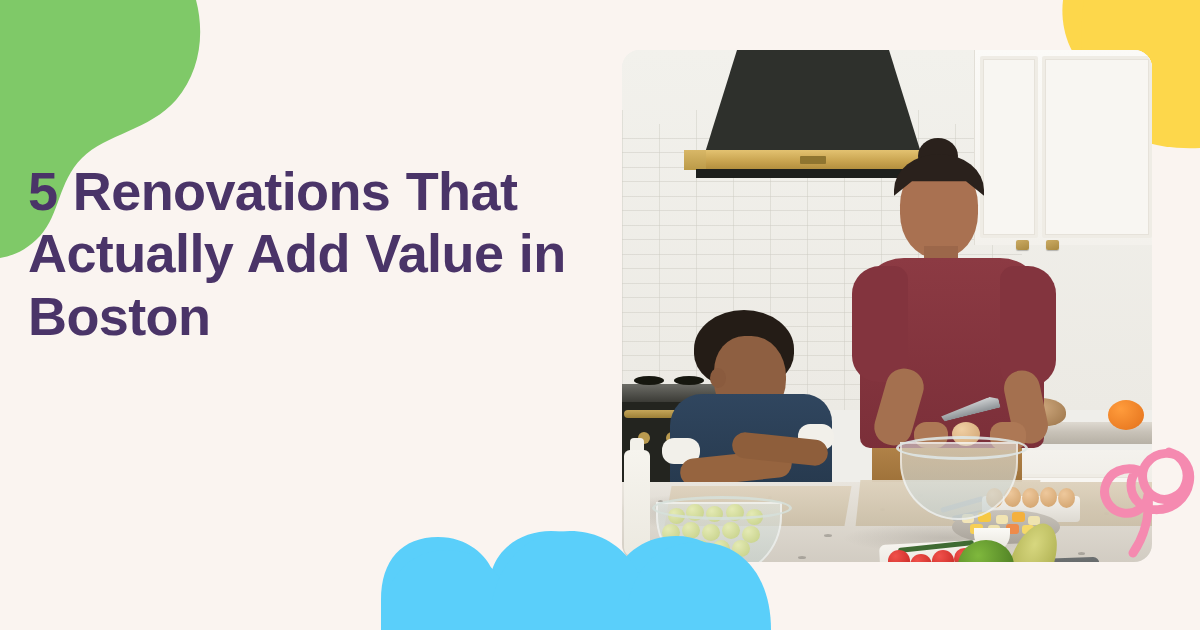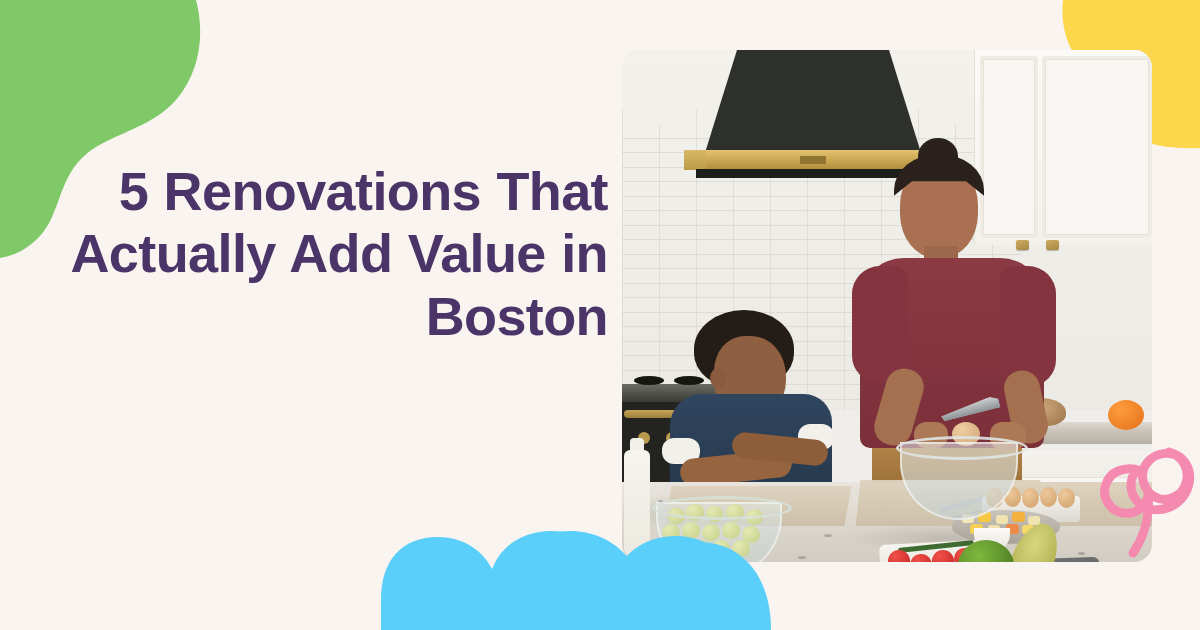--- a/index.html
+++ b/index.html
@@ -25,21 +25,21 @@
     width: 1200px;
     height: 630px;
     pointer-events: none;
   }
   
   #title-block {
     position: absolute;
     left: 28px;
     top: 160px;
     width: 580px;
-    text-align: right;
+    text-align: left;
     z-index: 6;
   }
   #page-title {
     margin: 0;
     font-family: "Liberation Sans", sans-serif;
     font-weight: 700;
     font-size: 54px;
     line-height: 1.155;
     letter-spacing: -0.6px;
     color: #4a3468;

